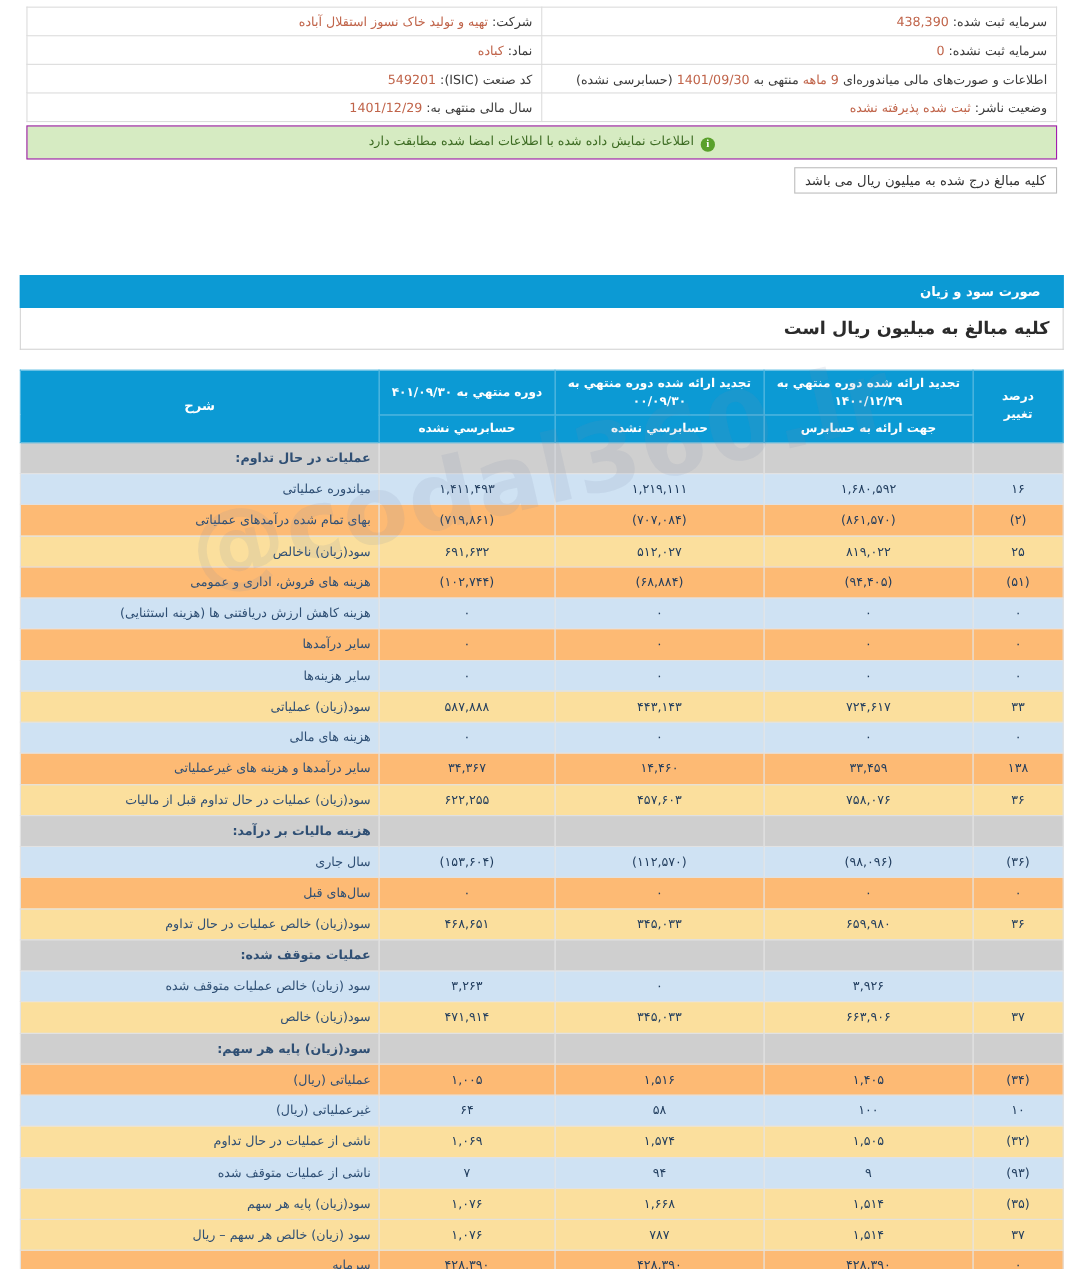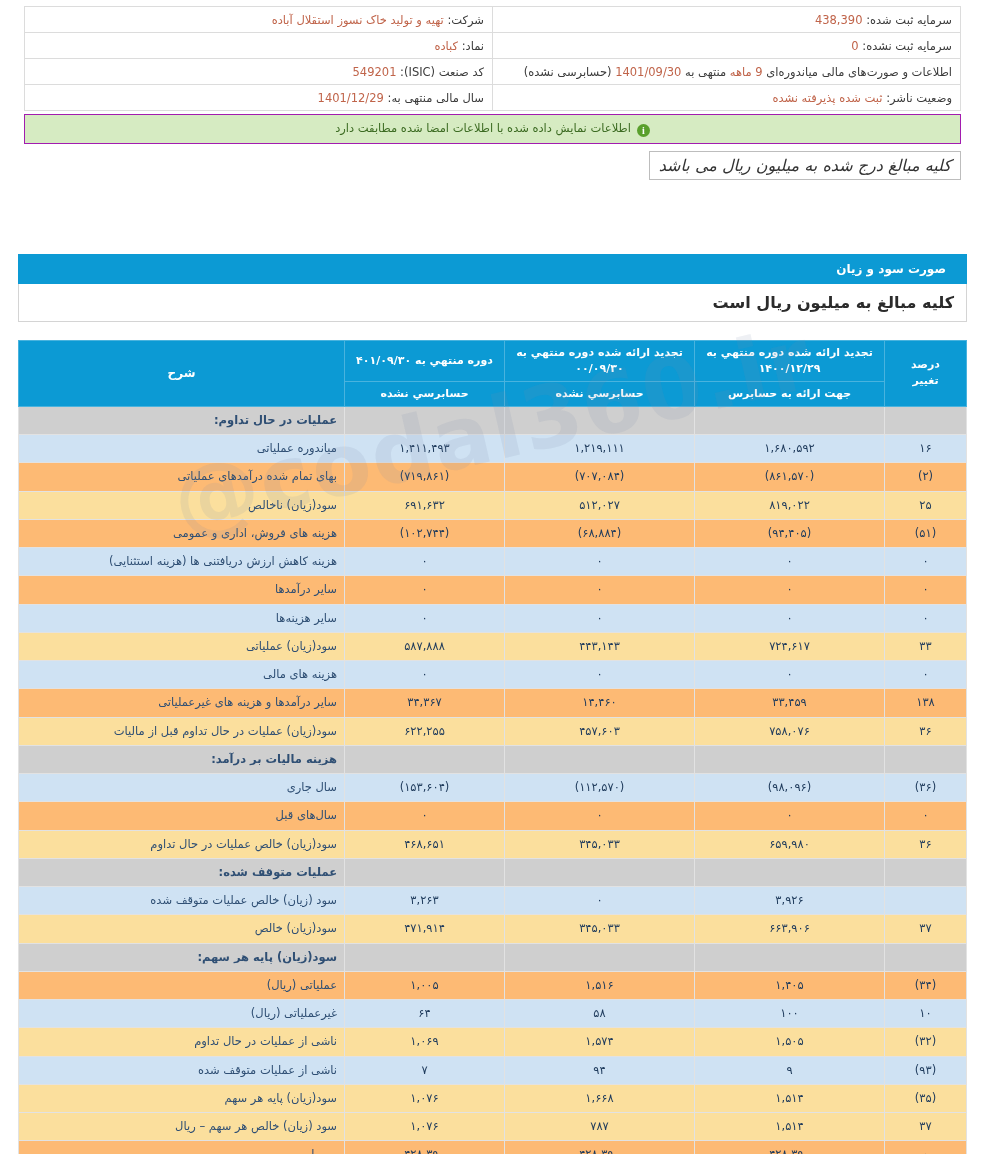--- a/index.html
+++ b/index.html
@@ -83,25 +83,24 @@
     font-weight: bold;
     vertical-align: -2px;
     margin-left: 6px;
     font-family: "Liberation Serif", serif;
   }
   .unitbox {
     margin: 7px 24px 0 24px;
     display: inline-block;
     border: 1px solid #bdbdbd;
     background: #ffffff;
-    font-size: 16px;
+    font-size: 12px;
     color: #333333;
     padding: 4px 9px;
     float: right;
-    font-style: italic;
   }
   .clear { clear: both; }
 
   
   .sectwrap { padding: 0 18px; margin-top: 74px; }
   .blue-bar {
     background: #0c9ad4;
     color: #ffffff;
     font-weight: bold;
     font-size: 12px;

